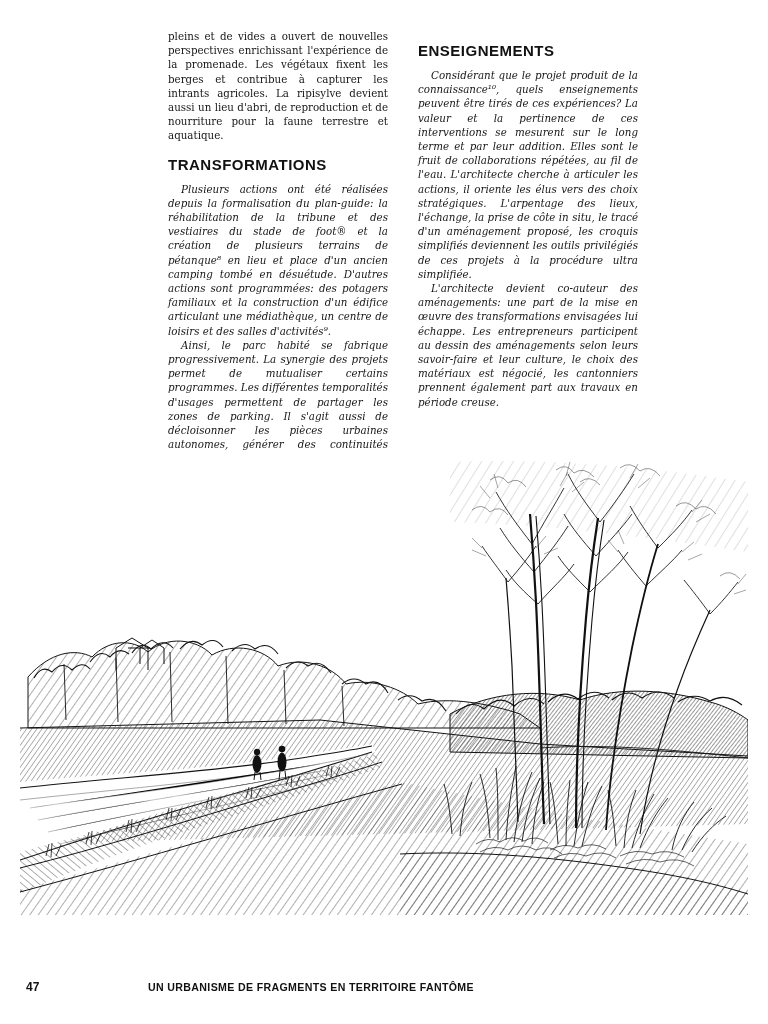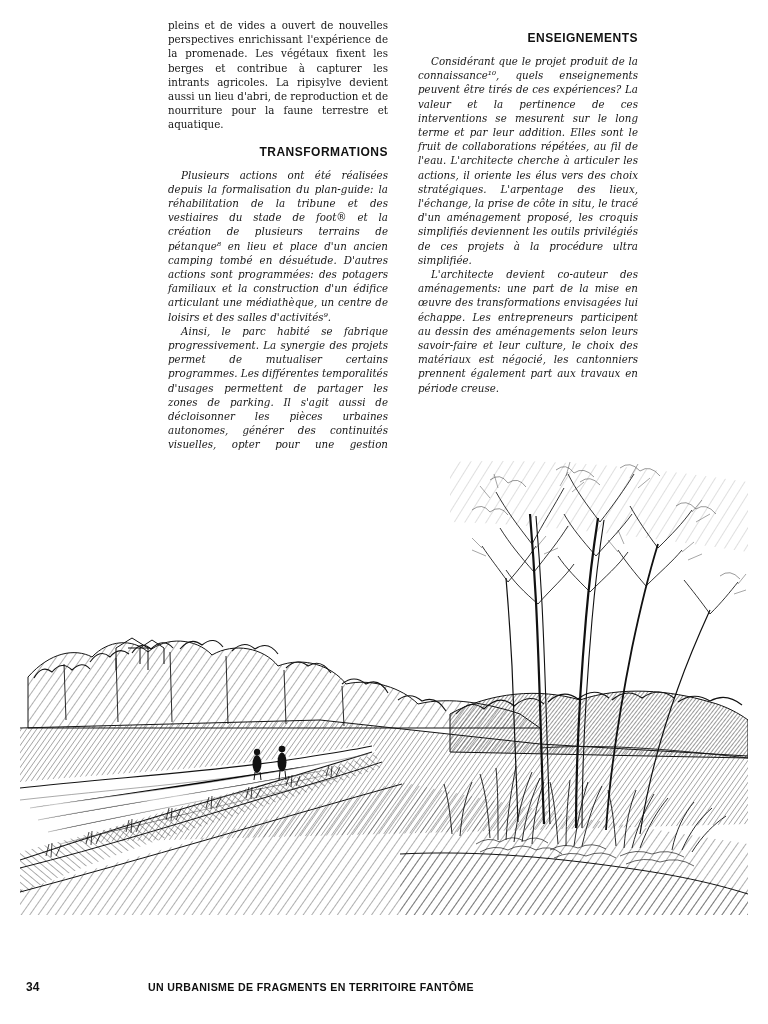--- a/index.html
+++ b/index.html
@@ -24,40 +24,41 @@
   .columns {
     position: absolute;
     top: 18px;
     left: 168px;
     width: 470px;
     display: flex;
     gap: 30px;
   }
   .col {
     width: 220px;
+    margin-top: 11px;
   }
   .col p {
     margin: 0;
     font-family: "DejaVu Serif", "Liberation Serif", serif;
     font-size: 10.3px;
     line-height: 14.2px;
     text-align: justify;
     text-justify: inter-word;
     hyphens: auto;
     color: #161616;
   }
   .col p.indent {
     text-indent: 13px;
     font-style: italic;
   }
   .section-head {
     margin: 13px 0 9px 0;
-    text-align: right;
+    text-align: left;
     font-family: "Liberation Sans", sans-serif;
-    font-size: 12px;
+    font-size: 15px;
     font-weight: bold;
     letter-spacing: 0.5px;
     color: #111;
   }
 
   
   .illustration {
     position: absolute;
     left: 20px;
     top: 452px;
@@ -308,17 +309,17 @@
           <path d="M656,54 q10,-8 20,3 q10,-7 20,5"></path>
           <path d="M700,124 q10,-8 20,3"></path>
         </g>
 
         <path d="M520,296 C580,292 640,296 728,306" fill="none" stroke="#141414" stroke-width="0.9"></path>
       </g>
     </svg>
   </div>
 
   <div class="footer">
-    <div class="folio">34</div>
+    <div class="folio">47</div>
     <div class="runhead">UN URBANISME DE FRAGMENTS EN TERRITOIRE FANTÔME</div>
   </div>
 
 </div>
 
 </body></html>

